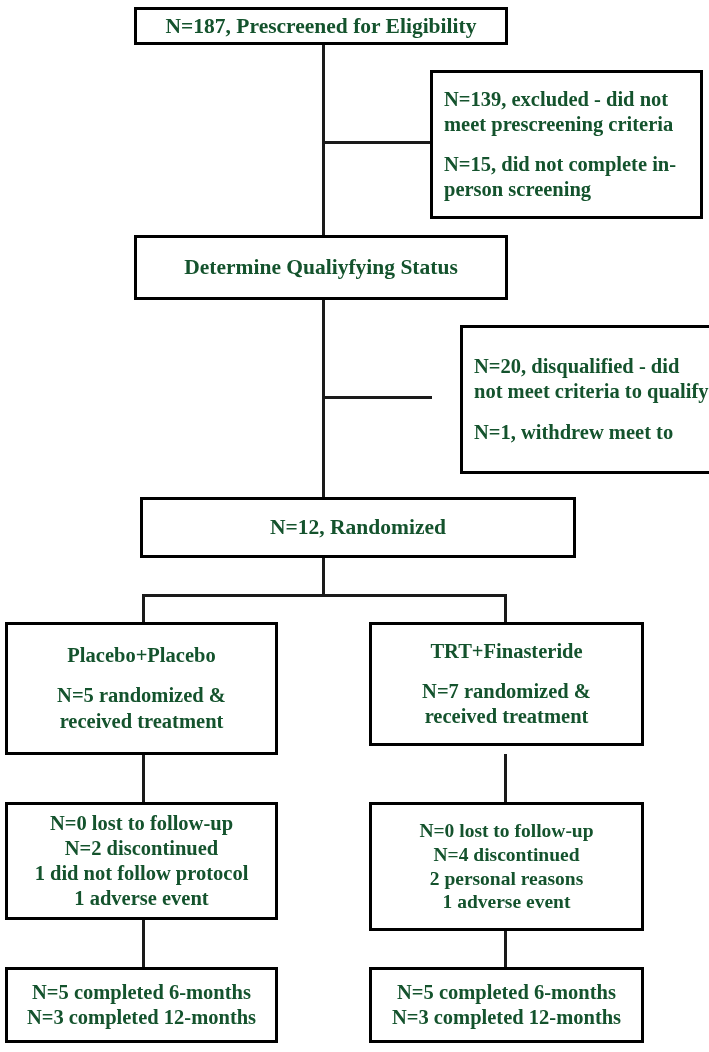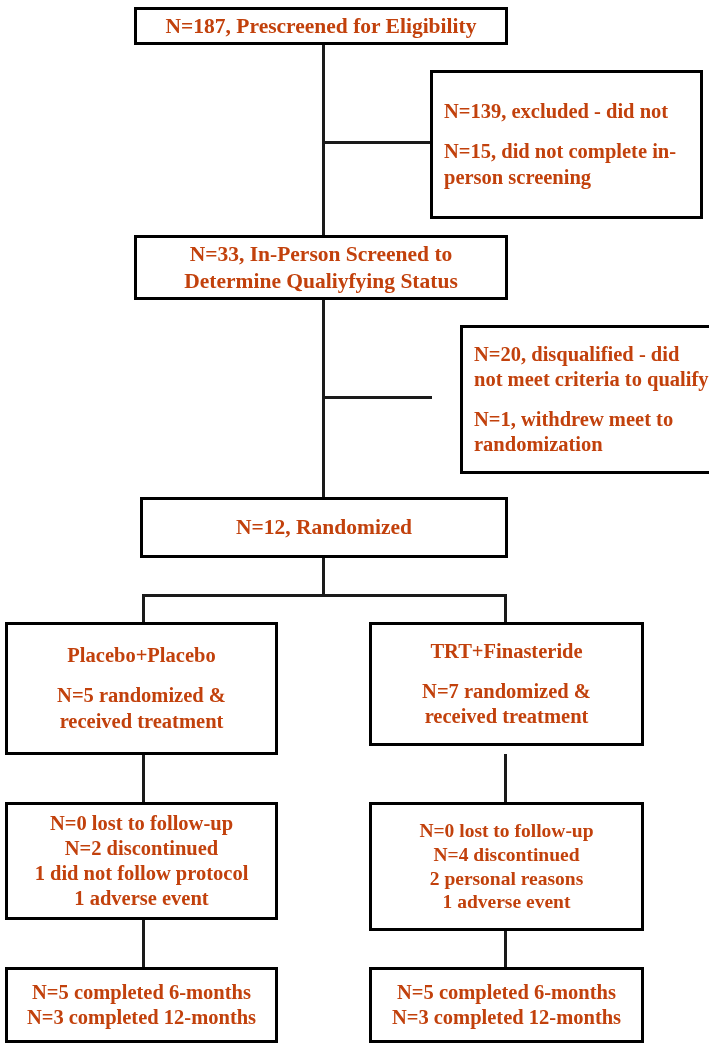--- a/index.html
+++ b/index.html
@@ -23,21 +23,21 @@
     display: flex;
     flex-direction: column;
     justify-content: center;
     z-index: 3;
   }
   .box.center { align-items: center; }
   .box.leftal { align-items: flex-start; padding-left: 11px; padding-right: 8px; justify-content: center; }
   .line {
     position: absolute;
     font-weight: bold;
-    color: #c2410c;
+    color: #14532d;
     line-height: 1.23;
     white-space: nowrap;
     position: static;
   }
   .t22 { font-size: 21.5px; }
   .t21 { font-size: 20.5px; }
   .t20 { font-size: 19.5px; }
   .gap { height: 15px; }
   .conn {
     position: absolute;
@@ -72,39 +72,38 @@
   <div class="conn v" style="left:142px; top:919px; height:48px;"></div>
 
   <div class="conn v" style="left:504px; top:930px; height:37px;"></div>
 
   <div class="box center" style="left:134px; top:7px; width:374px; height:38px;">
     <div class="line t22">N=187, Prescreened for Eligibility</div>
   </div>
 
   <div class="box leftal" style="left:430px; top:70px; width:273px; height:149px;">
     <div class="line t21">N=139, excluded - did not</div>
+    <div class="line t21">meet prescreening criteria</div>
     <div class="gap"></div>
     <div class="line t21">N=15, did not complete in-</div>
     <div class="line t21">person screening</div>
   </div>
 
   <div class="box center" style="left:134px; top:235px; width:374px; height:65px;">
-    <div class="line t22">N=33, In-Person Screened to</div>
     <div class="line t22">Determine Qualiyfying Status</div>
   </div>
 
   <div class="box leftal" style="left:428px; top:325px; width:253px; height:149px;margin-left:32px;">
     <div class="line t21">N=20, disqualified - did</div>
     <div class="line t21">not meet criteria to qualify</div>
     <div class="gap"></div>
     <div class="line t21">N=1, withdrew meet to</div>
-    <div class="line t21">randomization</div>
   </div>
 
-  <div class="box center" style="left:140px; top:497px; width:368px; height:61px;">
+  <div class="box center" style="left:140px; top:497px; width:436px; height:61px;">
     <div class="line t22">N=12, Randomized</div>
   </div>
 
   <div class="box center" style="left:5px; top:622px; width:273px; height:133px;">
     <div class="line t21">Placebo+Placebo</div>
     <div class="gap"></div>
     <div class="line t21">N=5 randomized &amp;</div>
     <div class="line t21">received treatment</div>
   </div>
 

